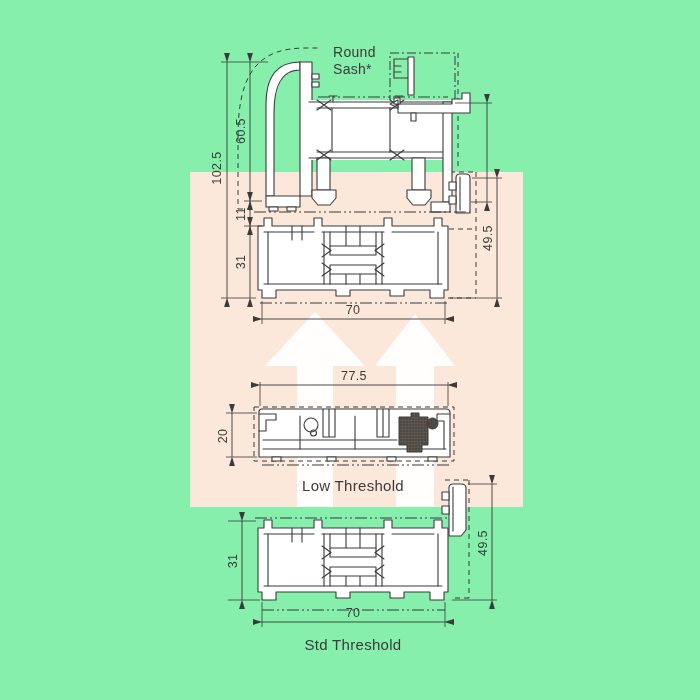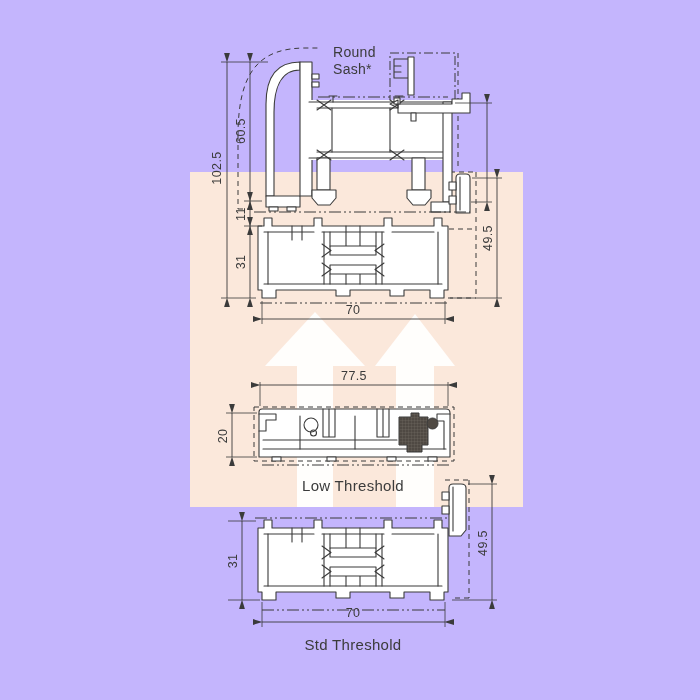--- a/index.html
+++ b/index.html
@@ -1,16 +1,16 @@
 <!DOCTYPE html>
 <html><head>
 <meta charset="utf-8">
 <style>
   html,body{margin:0;padding:0;background:#fff;width:700px;height:700px;overflow:hidden;}
-  #stage{position:relative;width:700px;height:700px;background:#c4b5fd;font-family:"Liberation Sans",sans-serif;}
+  #stage{position:relative;width:700px;height:700px;background:#86efac;font-family:"Liberation Sans",sans-serif;}
   svg{position:absolute;left:0;top:0;}
   .solid{stroke:#3b3b3b;stroke-width:1.1;fill:none;stroke-linejoin:round;stroke-linecap:round;}
   .fillw{stroke:#3b3b3b;stroke-width:1.1;fill:#ffffff;stroke-linejoin:round;}
   .dash{stroke:#3b3b3b;stroke-width:1;fill:none;stroke-dasharray:5 4;}
   .dashdot{stroke:#3b3b3b;stroke-width:1;fill:none;stroke-dasharray:9 3 2 3;}
   .ddd{stroke:#3b3b3b;stroke-width:1;fill:none;stroke-dasharray:12 3 2 3 2 3;}
   .dim{stroke:#3b3b3b;stroke-width:.9;fill:none;}
   .ext{stroke:#3b3b3b;stroke-width:.8;fill:none;}
   text{fill:#3b3b3b;font-family:"Liberation Sans",sans-serif;}
   .dimlab{font-size:12.5px;letter-spacing:.4px;}

